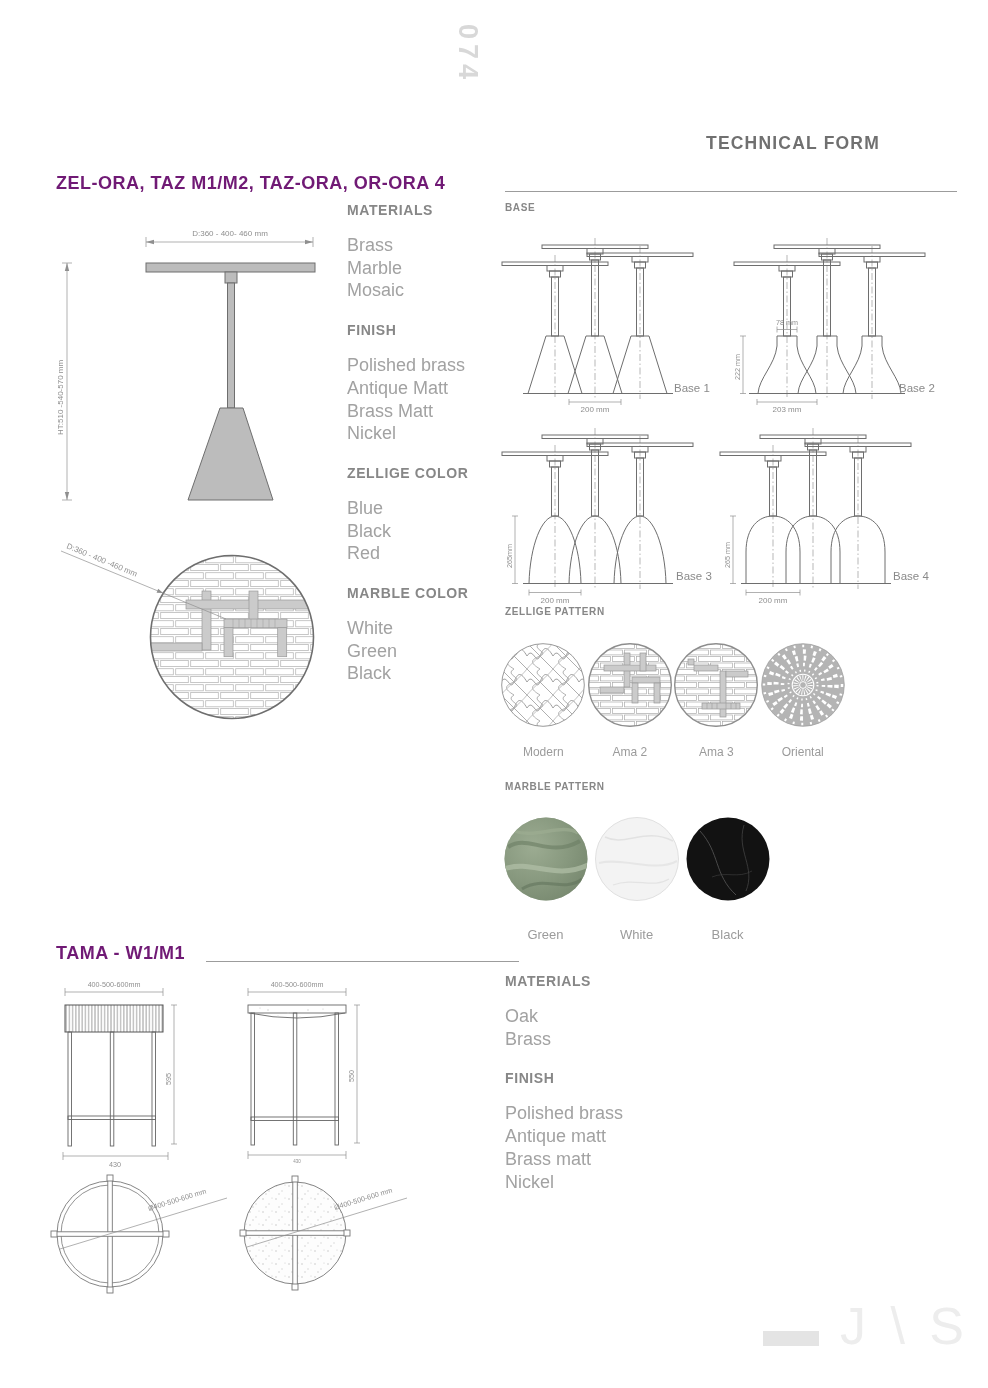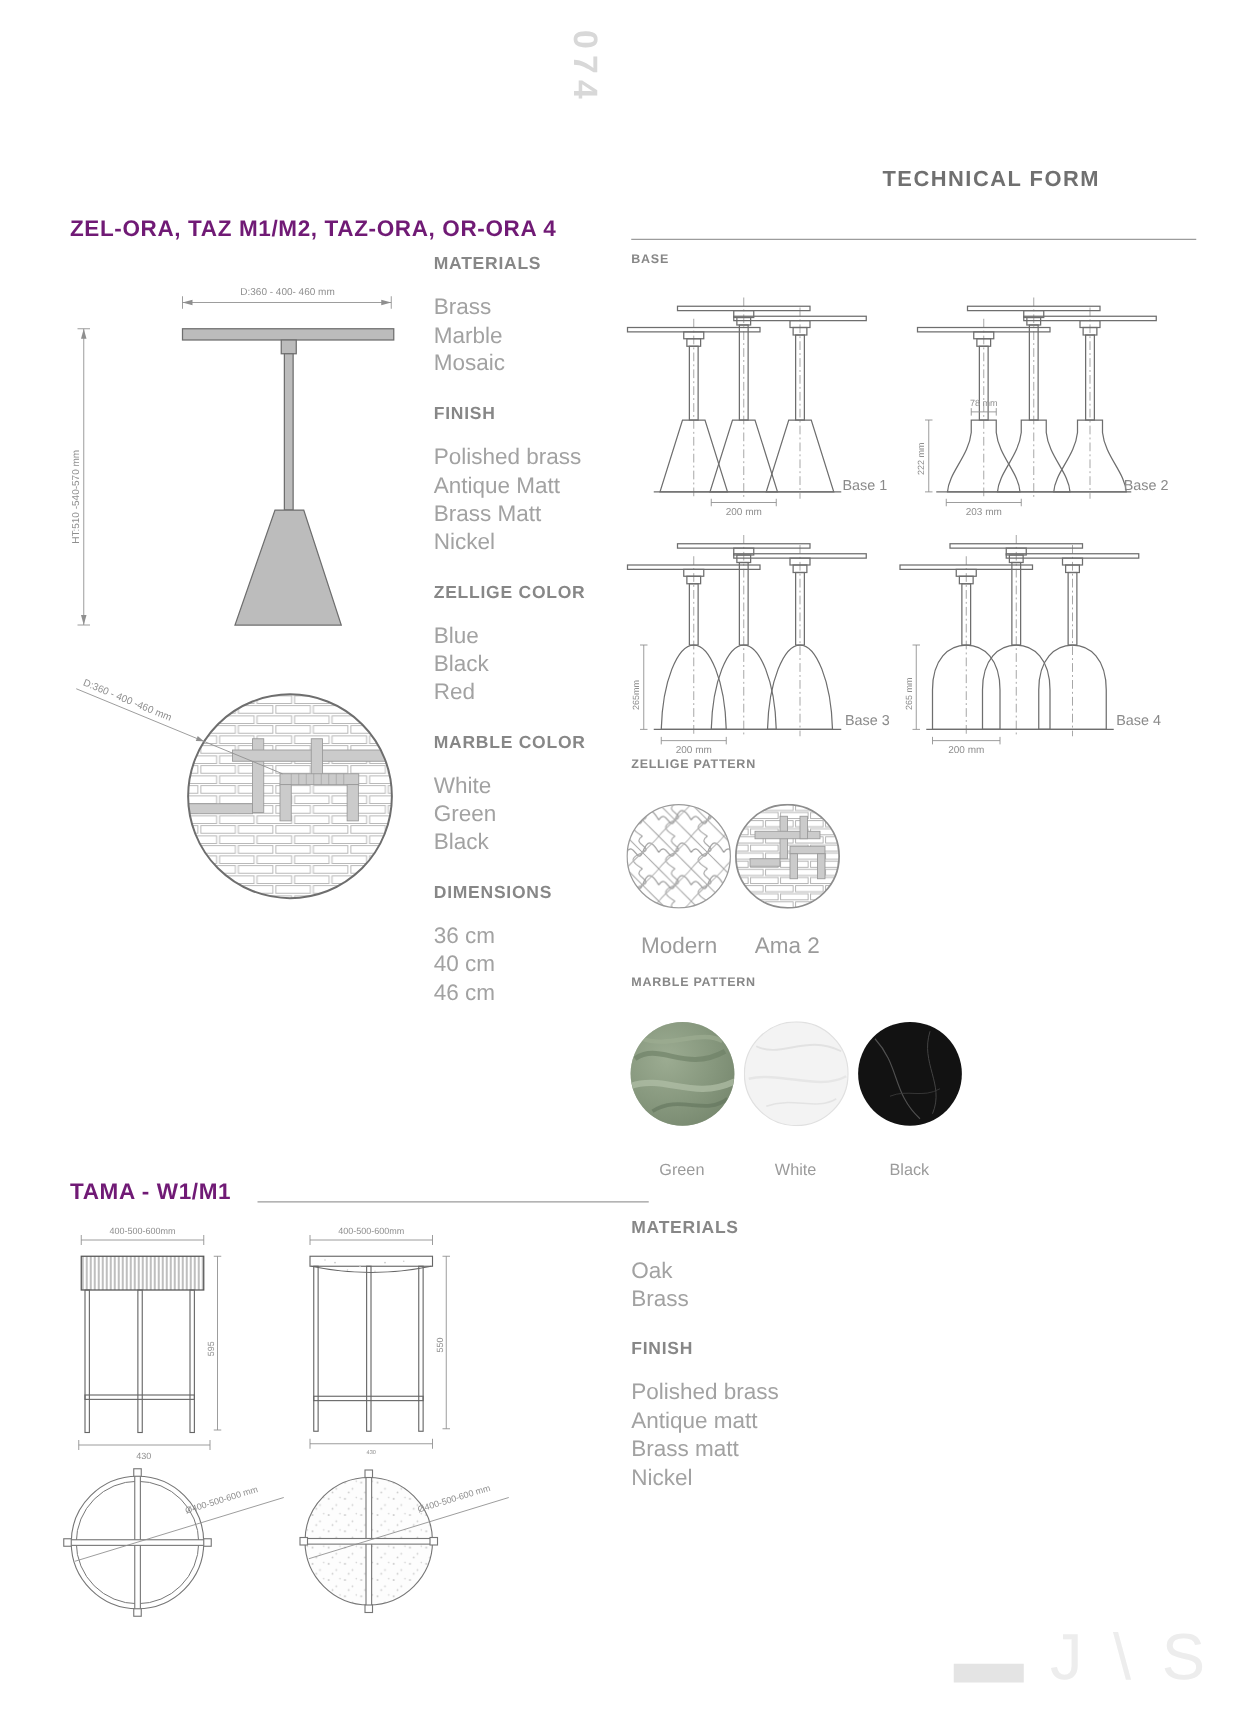--- a/index.html
+++ b/index.html
@@ -11,21 +11,21 @@
   .sectitle{font-size:18px;font-weight:700;color:#701a75;letter-spacing:.5px;white-space:nowrap;}
   .rule{border-top:1.2px solid #9c9c9c;height:0;}
   .spec-col{width:160px;}
   .spec-group{margin-bottom:20px;}
   .spec-h{font-size:14px;line-height:16px;font-weight:700;color:#878787;letter-spacing:.6px;margin-bottom:16px;}
   .spec-item{font-size:18px;color:#a2a2a2;line-height:22.7px;}
   .base-h{font-size:10px;font-weight:700;color:#878787;letter-spacing:.6px;}
   .swatch-row{display:flex;}
   .z-item{width:86.5px;text-align:center;}
   .m-item{width:91px;text-align:center;}
-  .z-label{font-size:18px;color:#9b9b9b;margin-top:14px;}
+  .z-label{font-size:12px;color:#9b9b9b;margin-top:14px;}
   .m-label{font-size:13px;color:#9b9b9b;margin-top:22px;}
   .logo{font-size:52px;color:#ededed;letter-spacing:5px;font-weight:400;}
   .bar{background:#e4e4e4;}
   svg text{font-family:"Liberation Sans",sans-serif;}
   .dim{font-size:8px;fill:#8f8f8f;}
   .dim7{font-size:7.2px;fill:#8f8f8f;}
   .dim4{font-size:4.5px;fill:#8f8f8f;}
   .bl{font-size:11.5px;fill:#8a8a8a;}
   .la{stroke:#6e6e6e;fill:none;stroke-width:1;}
   .fr{stroke:#666;fill:none;stroke-width:.9;}
@@ -150,26 +150,20 @@
       <div class="spec-item">Blue</div>
       <div class="spec-item">Black</div>
       <div class="spec-item">Red</div>
     </div>
     <div class="spec-group">
       <div class="spec-h">MARBLE COLOR</div>
       <div class="spec-item">White</div>
       <div class="spec-item">Green</div>
       <div class="spec-item">Black</div>
     </div>
-    <div class="spec-group">
-      <div class="spec-h">DIMENSIONS</div>
-      <div class="spec-item">36 cm</div>
-      <div class="spec-item">40 cm</div>
-      <div class="spec-item">46 cm</div>
-    </div>
   </div>
 
   <div class="abs base-h" style="left:505px;top:202px;">BASE</div>
 
   <svg class="abs" style="left:495px;top:230px;" width="255" height="190">
     <path class="cl" d="M60 25V169M100 8V169M145 16V169"></path>
     <g class="la">
       <line x1="28" y1="163.5" x2="178" y2="163.5"></line>
       <rect x="7" y="32" width="106" height="3.5"></rect>
         <rect x="52" y="35.5" width="16" height="5.5"></rect>
@@ -321,20 +315,53 @@
             <rect x="44" y="34" width="28" height="6"></rect>
               <rect x="44" y="40" width="6" height="20"></rect>
               <rect x="66" y="40" width="6" height="20"></rect>
             <rect x="12" y="44" width="24" height="6"></rect>
           </g>
         </g>
         <circle cx="42" cy="42" r="41.3" fill="none" stroke="#8d8d8d" stroke-width="1.4"></circle>
       </svg>
       <div class="z-label">Ama 2</div>
     </div>
+    <div class="z-item">
+      <svg width="84" height="84">
+        <g clip-path="url(#clip42)">
+          <rect width="84" height="84" fill="url(#bricks2)"></rect>
+          <g class="motif">
+            <rect x="14" y="16" width="6" height="6"></rect>
+              <rect x="20" y="22" width="24" height="6"></rect>
+              <rect x="46" y="28" width="6" height="46"></rect>
+            <rect x="52" y="28" width="22" height="6"></rect>
+              <rect x="28" y="60" width="38" height="6"></rect>
+          </g>
+          <path d="M33 60v6M38 60v6M43 60v6M52 60v6M57 60v6M62 60v6" stroke="#9a9a9a" stroke-width="0.6"></path>
+        </g>
+        <circle cx="42" cy="42" r="41.3" fill="none" stroke="#8d8d8d" stroke-width="1.4"></circle>
+      </svg>
+      <div class="z-label">Ama 3</div>
+    </div>
+    <div class="z-item">
+      <svg width="84" height="84">
+        <circle cx="42" cy="42" r="41.3" fill="#b4b4b4" stroke="#a0a0a0" stroke-width="0.8"></circle>
+        <g fill="none" stroke="#fff">
+          <circle cx="42" cy="42" r="39" stroke-width="2.5" stroke-dasharray="2 6.7"></circle>
+          <circle cx="42" cy="42" r="33.5" stroke-width="4.5" stroke-dasharray="3 7.5"></circle>
+          <circle cx="42" cy="42" r="27" stroke-width="5" stroke-dasharray="2.6 5.9"></circle>
+          <circle cx="42" cy="42" r="20.5" stroke-width="3.5" stroke-dasharray="2 4.4"></circle>
+          <circle cx="42" cy="42" r="14.5" stroke-width="2" stroke-dasharray="1.4 3.2"></circle>
+          <circle cx="42" cy="42" r="10.8" stroke-width="1.1"></circle>
+          <circle cx="42" cy="42" r="7" stroke-width="5.5" stroke-dasharray="0.9 1.4"></circle>
+          <circle cx="42" cy="42" r="3.4" stroke-width="1"></circle>
+        </g>
+      </svg>
+      <div class="z-label">Oriental</div>
+    </div>
   </div>
 
   <div class="abs base-h" style="left:505px;top:781px;">MARBLE PATTERN</div>
   <div class="abs swatch-row" style="left:500px;top:817px;">
     <div class="m-item">
       <svg width="84" height="84">
         <circle cx="42" cy="42" r="41.5" fill="#87987e"></circle>
         <circle cx="42" cy="42" r="41.5" fill="url(#greenMarble)" opacity="0.6"></circle>
         <g clip-path="url(#clip42)" fill="none">
           <path d="M4 30 C24 16 44 42 76 24" stroke="#6d7f66" stroke-width="4" opacity="0.65"></path>

